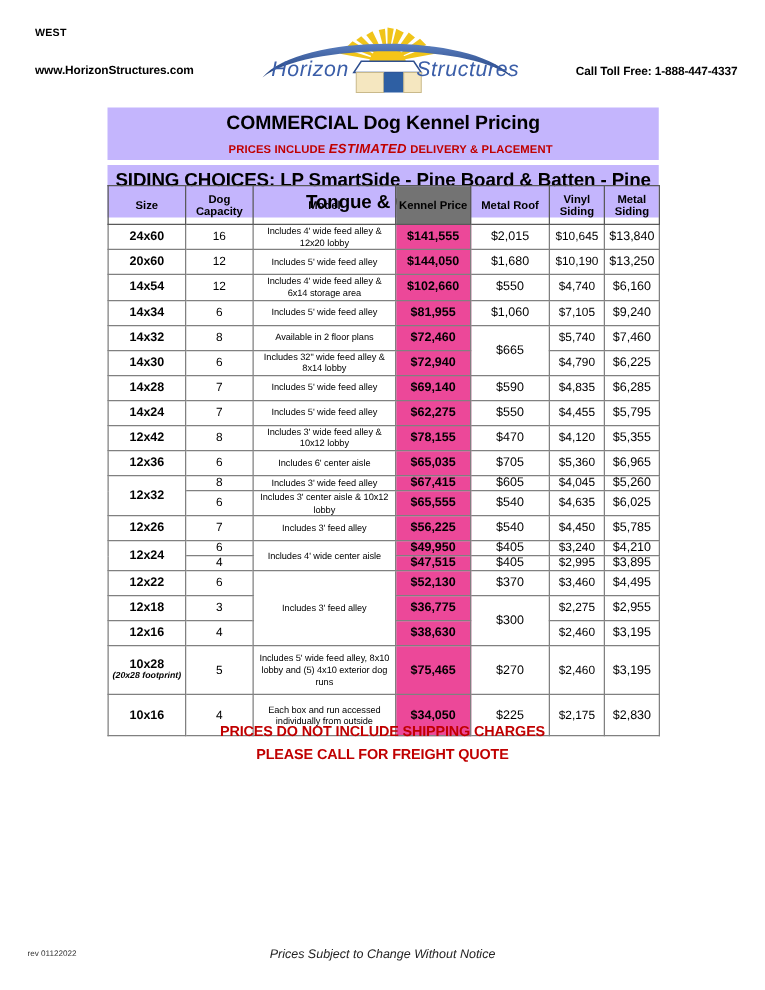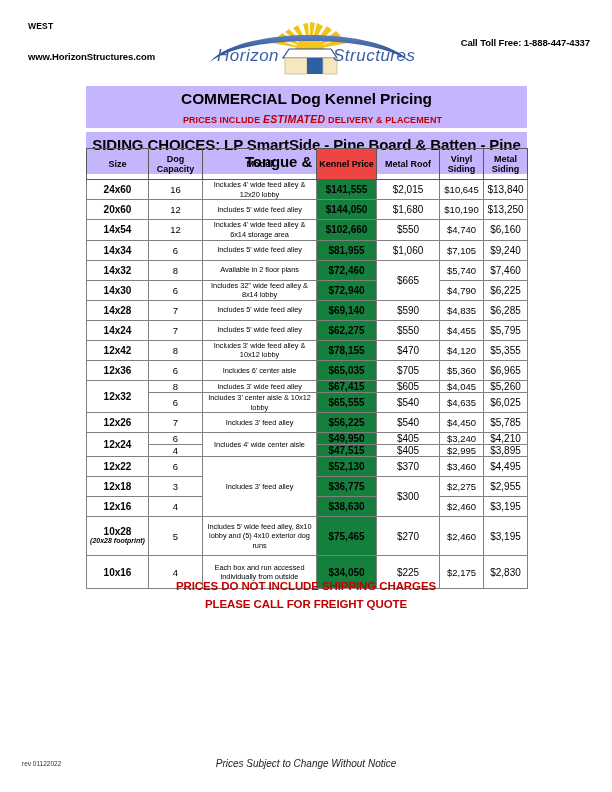--- a/index.html
+++ b/index.html
@@ -34,21 +34,21 @@
     position: absolute;
     left: 28px;
     top: 51px;
     font-size: 9.5px;
     font-weight: bold;
     letter-spacing: -0.1px;
   }
   .tollfree {
     position: absolute;
     right: 22px;
-    top: 37px;
+    top: 52px;
     font-size: 9.5px;
     font-weight: bold;
     letter-spacing: -0.1px;
   }
 
   
   .logo {
     position: absolute;
     left: 205px;
     top: 20px;
@@ -123,21 +123,21 @@
     vertical-align: middle;
     padding: 0 2px;
   }
   table.pricing thead th {
     border: 1px solid #595959;
     font-size: 9px;
     font-weight: bold;
     height: 30px;
     line-height: 1.15;
   }
-  th.kennel-head { background: #ef4444; margin-top: 28px; }
+  th.kennel-head { background: #737373; margin-top: 28px; }
 
   td.size-cell {
     font-size: 10px;
     font-weight: bold;
     height: 19px;
     margin-top: 39px;
   }
   td.size-cell .fp {
     display: block;
     font-size: 7px;
@@ -149,21 +149,21 @@
     font-size: 9.5px;
   }
   td.model-cell {
     font-size: 7.4px;
     line-height: 1.3;
     letter-spacing: -0.05px;
   }
   td.price-cell {
     font-size: 10px;
     font-weight: bold;
-    background: #15803d;
+    background: #ec4899;
   }
   td.roof-cell {
     font-size: 10px;
   }
   td.vinyl-cell, td.metal-cell {
     font-size: 9.5px;
   }
   td.metal-cell { font-size: 10px; }
 
   

